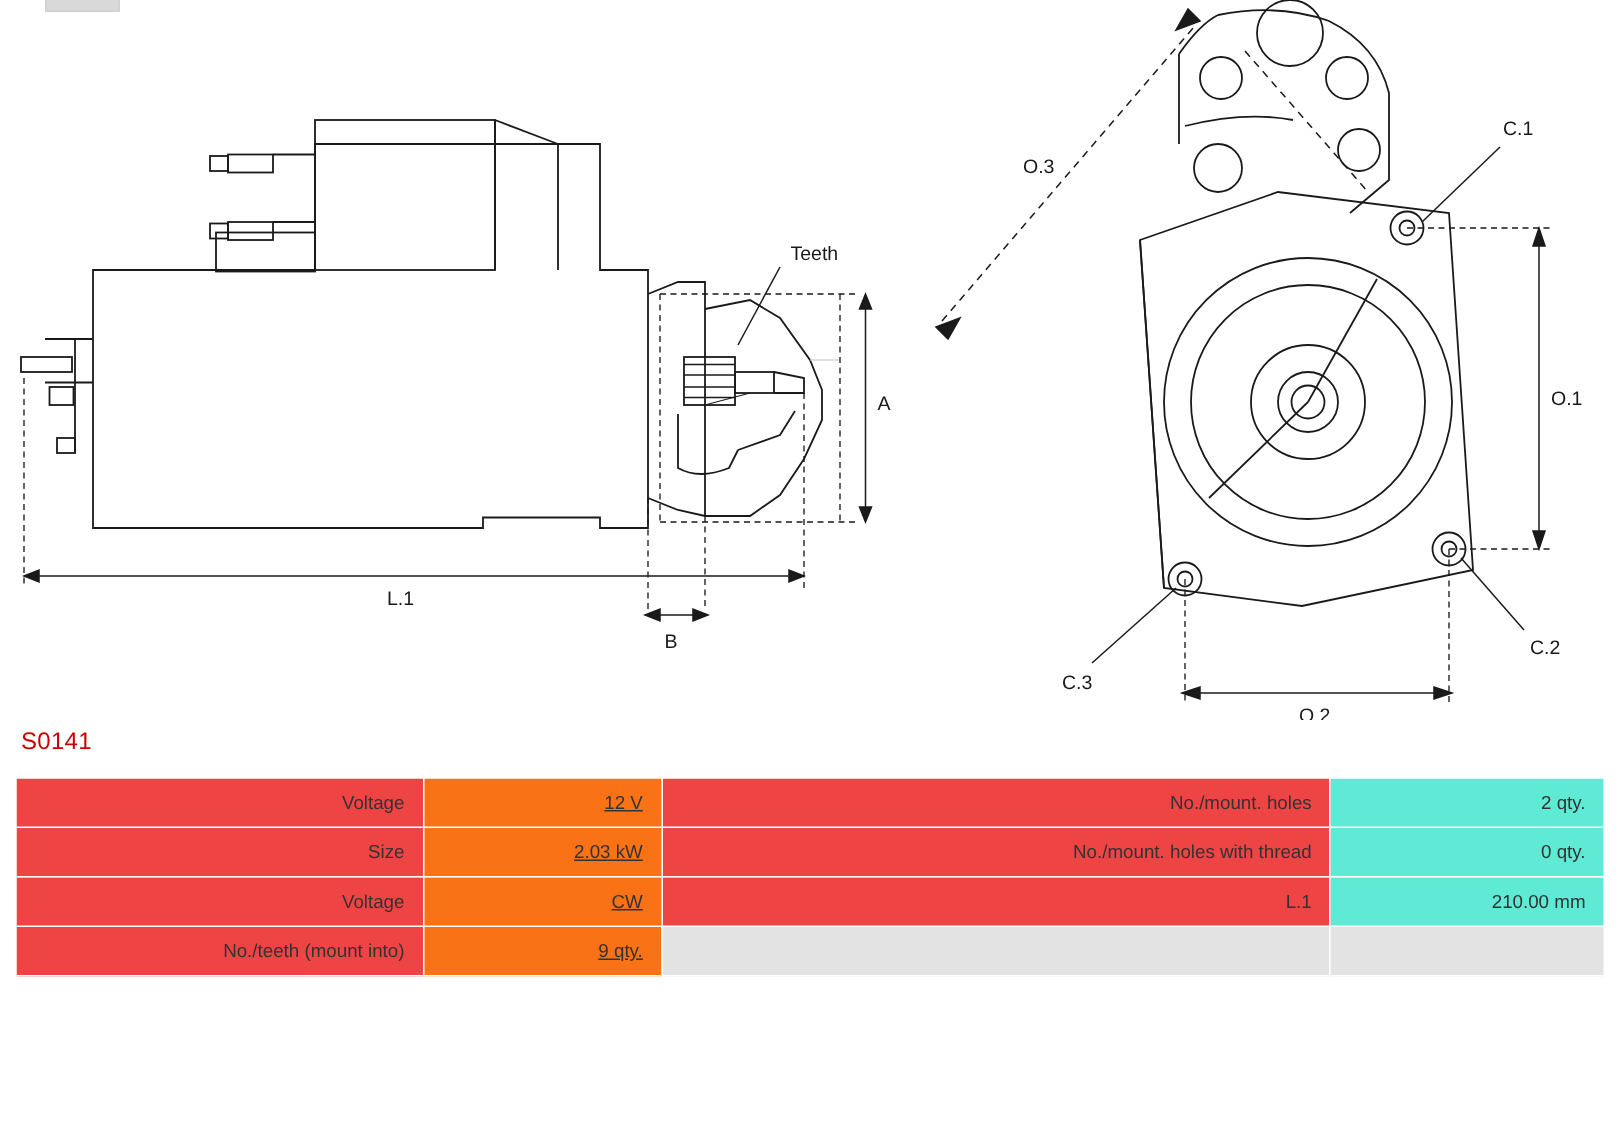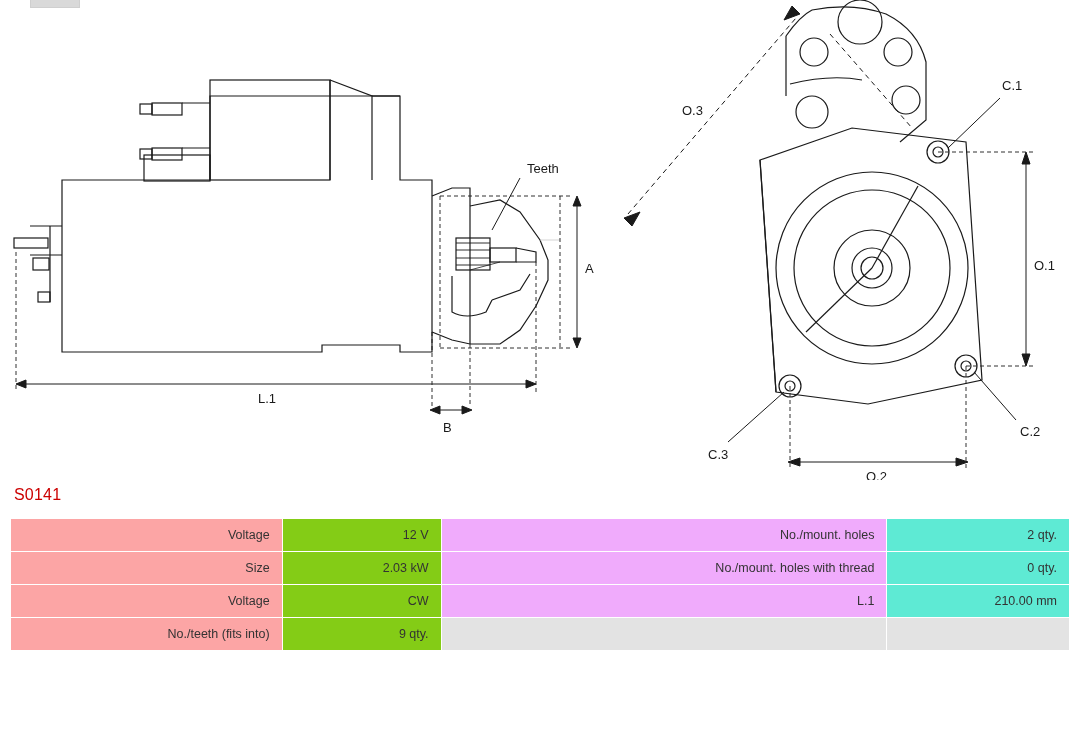--- a/index.html
+++ b/index.html
@@ -49,31 +49,32 @@
     border: 1px solid #ffffff;
     height: 33px;
     padding: 0 12px;
     background: #dedede;
     vertical-align: middle;
     white-space: nowrap;
   }
   .spec-table td.label {
     text-align: right;
     width: 265px;
-    background: #fca5a5;
+    background: #ef4444;
   }
   .spec-table td.value {
     text-align: right;
     width: 155px;
-    background: #84cc16;
+    background: #f97316;
+    text-decoration: underline;
   }
   .spec-table td.label2 {
     text-align: right;
     width: 435px;
-    background: #f0abfc;
+    background: #ef4444;
   }
   .spec-table td.value2 {
     text-align: right;
     width: 178px;
     background: #5eead4;
   }
   .spec-table td.empty {
     background: #e3e3e3;
   }
   .spec-table tr td:first-child { border-left: 1px solid #ffffff; }
@@ -262,21 +263,21 @@
         <td class="label2">No./mount. holes with thread</td>
         <td class="value2">0 qty.</td>
       </tr>
       <tr>
         <td class="label">Voltage</td>
         <td class="value">CW</td>
         <td class="label2">L.1</td>
         <td class="value2">210.00 mm</td>
       </tr>
       <tr>
-        <td class="label">No./teeth (fits into)</td>
+        <td class="label">No./teeth (mount into)</td>
         <td class="value">9 qty.</td>
         <td class="label2 empty"></td>
         <td class="value2 empty"></td>
       </tr>
     </tbody>
   </table>
 
 </div>
 
 </body></html>

